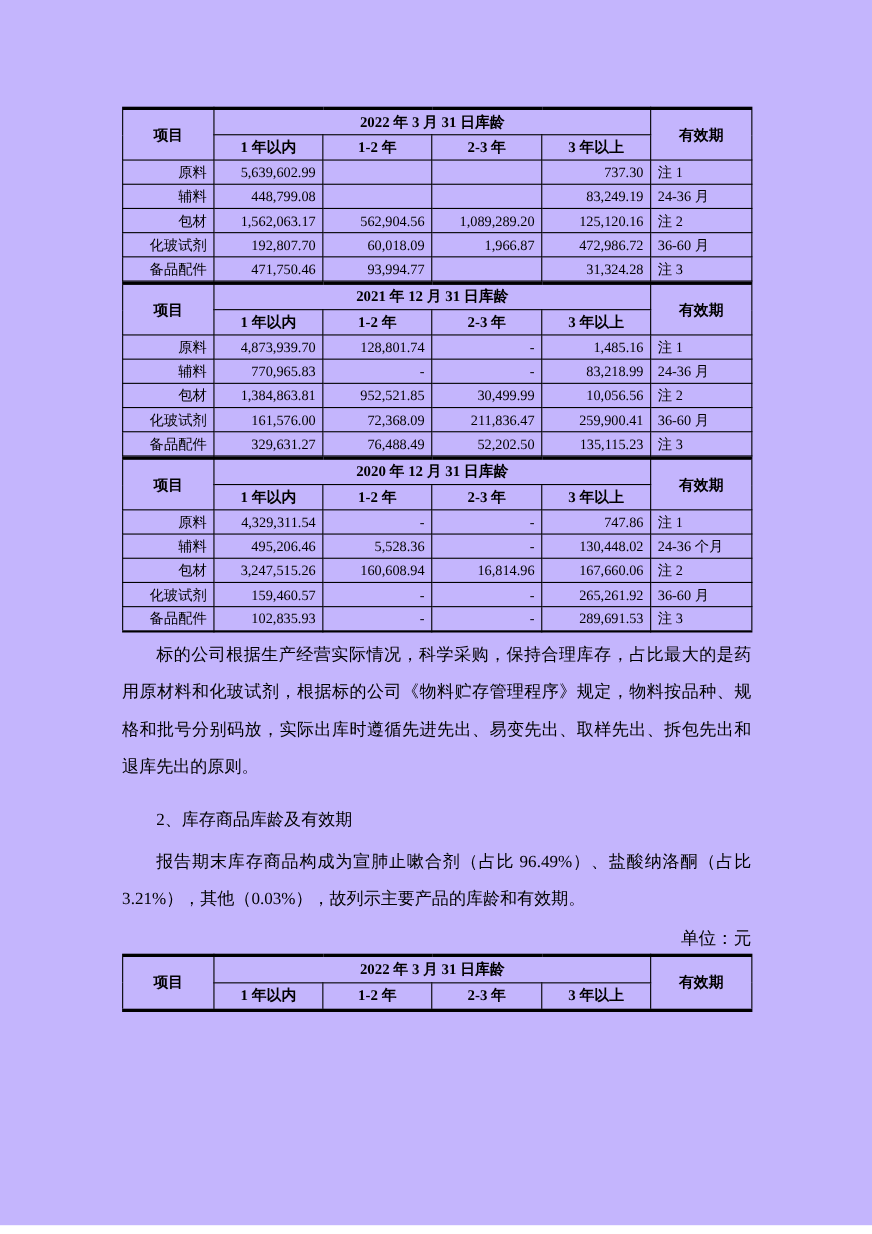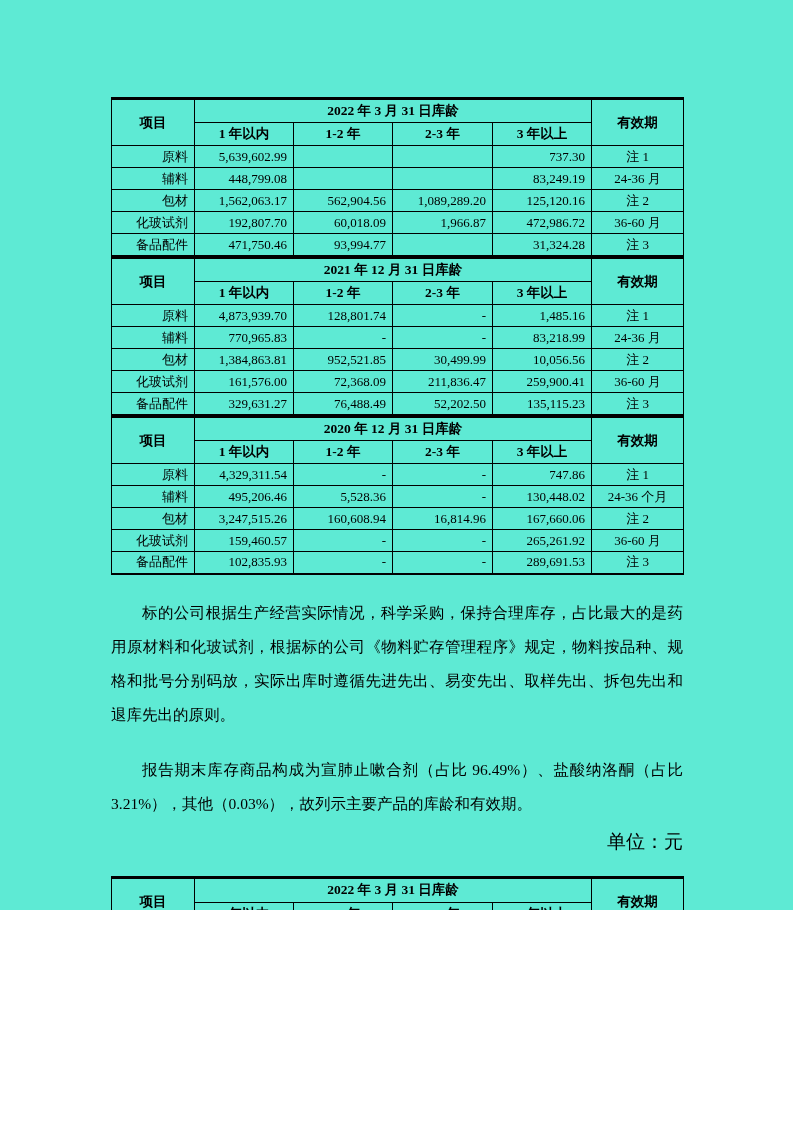--- a/index.html
+++ b/index.html
@@ -1,42 +1,42 @@
 <!DOCTYPE html>
 <html><head>
 <meta charset="utf-8">
 <style>
   * { margin:0; padding:0; box-sizing:border-box; }
   html,body { background:#ffffff; }
   .sheet {
-    width:793px; height:910px; background:#5eead4; color:#000;
+    width:793px; height:1114px; background:#c4b5fd; color:#000;
     font-family:"Liberation Serif","DejaVu Serif",serif;
     padding:97px 110px 0 111px; overflow:hidden; position:relative;
   }
   table.aging {
     width:100%; border-collapse:collapse; table-layout:fixed;
     border-top:3px solid #000;
   }
   table.aging.last  { border-bottom:2px solid #000; }
   table.aging.thickbottom { border-bottom:3px solid #000; }
   table.aging td {
     border:1px solid #000; font-size:13px; padding:0 6px;
     overflow:hidden; white-space:nowrap; vertical-align:middle;
   }
   tr.hr  td { height:24px; font-weight:bold; text-align:center; font-size:13.5px; }
   tr.hr2 td { height:23px; font-weight:bold; text-align:center; font-size:13.5px; }
   tr.dr  td { height:22px; }
   td.ic { text-align:right; }
   td.nc { text-align:right; padding-right:8px; }
-  td.vc { text-align:center; }
+  td.vc { text-align:left; }
   .notes { margin-top:6px; }
   .note  { font-size:13.5px; line-height:23px; text-indent:2em; text-align:justify; }
-  .body-para { font-size:15.5px; line-height:34px; text-indent:2em; text-align:justify; margin-top:21px; }
+  .body-para { font-size:15.5px; line-height:34px; text-indent:2em; text-align:justify; margin-top:4px; }
   .section-heading { font-size:15.5px; line-height:34px; margin-top:14px; text-indent:2em; }
-  .unit { font-size:19px; text-align:right; margin-top:8px; margin-bottom:21px; }
+  .unit { font-size:16px; text-align:right; margin-top:8px; margin-bottom:3px; }
   .pagenum { font-size:13px; font-weight:bold; text-align:right; margin-top:13px; }
   tr.hr-b td { height:25px; font-weight:bold; text-align:center; font-size:13.5px; }
 </style>
 </head>
 <body>
 
 <div class="sheet">
 
   <table class="aging">
     <colgroup>
@@ -226,20 +226,21 @@
         <td class="nc">-</td>
         <td class="nc">289,691.53</td>
         <td class="vc">注 3</td>
       </tr>
     </tbody>
   </table>
 
 
   <p class="body-para">标的公司根据生产经营实际情况，科学采购，保持合理库存，占比最大的是药用原材料和化玻试剂，根据标的公司《物料贮存管理程序》规定，物料按品种、规格和批号分别码放，实际出库时遵循先进先出、易变先出、取样先出、拆包先出和退库先出的原则。</p>
 
+  <p class="section-heading">2、库存商品库龄及有效期</p>
 
   <p class="body-para">报告期末库存商品构成为宣肺止嗽合剂（占比 96.49%）、盐酸纳洛酮（占比 3.21%），其他（0.03%），故列示主要产品的库龄和有效期。</p>
 
   <p class="unit">单位：元</p>
 
   <table class="aging thickbottom">
     <colgroup>
         <col style="width:83px">
         <col style="width:99px">
         <col style="width:99px">

